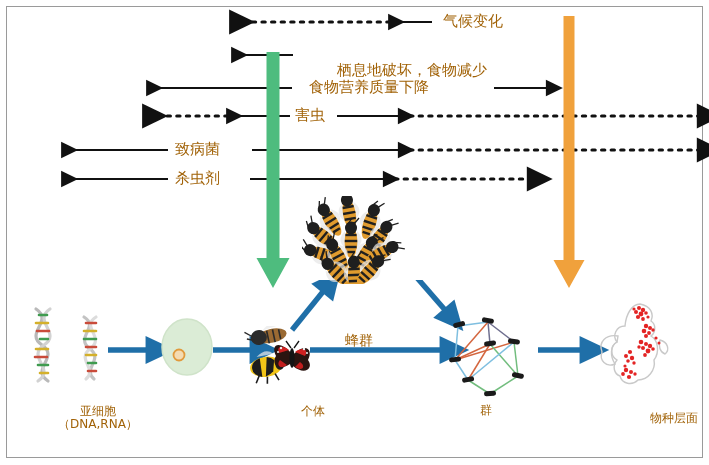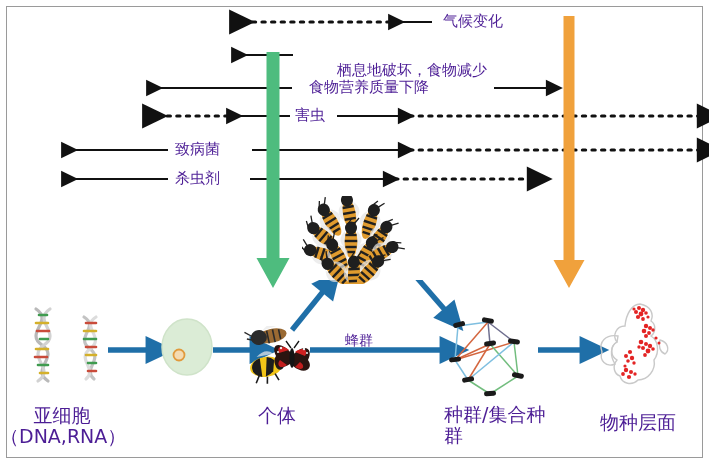--- a/index.html
+++ b/index.html
@@ -19,26 +19,26 @@
     border:1.5px solid #9a9a9a;
     box-sizing:border-box;
     pointer-events:none;
   }
 
   .abs{position:absolute;}
 
   
   .cjk{
     font-family:"DejaVu Sans","Liberation Sans",sans-serif;
-    color:#4c1d95;
+    color:#a16207;
     white-space:nowrap;
     line-height:1.12;
   }
   .stressor-label{font-size:15px;}
-  .level-label{font-size:19px;text-align:center;}
+  .level-label{font-size:12px;text-align:center;padding-left:36px;}
   .level-label .sub{display:block;}
   .swarm-label{font-size:14px;margin-top:47px;}
 
   
   #stressors{position:absolute;left:0;top:0;width:709px;height:300px;}
 
   
   #drivers{position:absolute;left:0;top:0;width:709px;height:300px;}
 
   
@@ -318,21 +318,20 @@
 
   <div class="abs cjk level-label" style="left:227px;top:405px;width:100px;">
     <span>个体</span>
   </div>
 
   <div class="abs cjk swarm-label" style="left:345px;top:286px;">
     <span>蜂群</span>
   </div>
 
   <div class="abs cjk level-label" style="left:444px;top:404px;width:120px;text-align:left;">
-    <span>种群/集合种</span>
     <span class="sub">群</span>
   </div>
 
   <div class="abs cjk level-label" style="left:578px;top:412px;width:120px;">
     <span>物种层面</span>
   </div>
 
 </div>
 
 </body></html>

